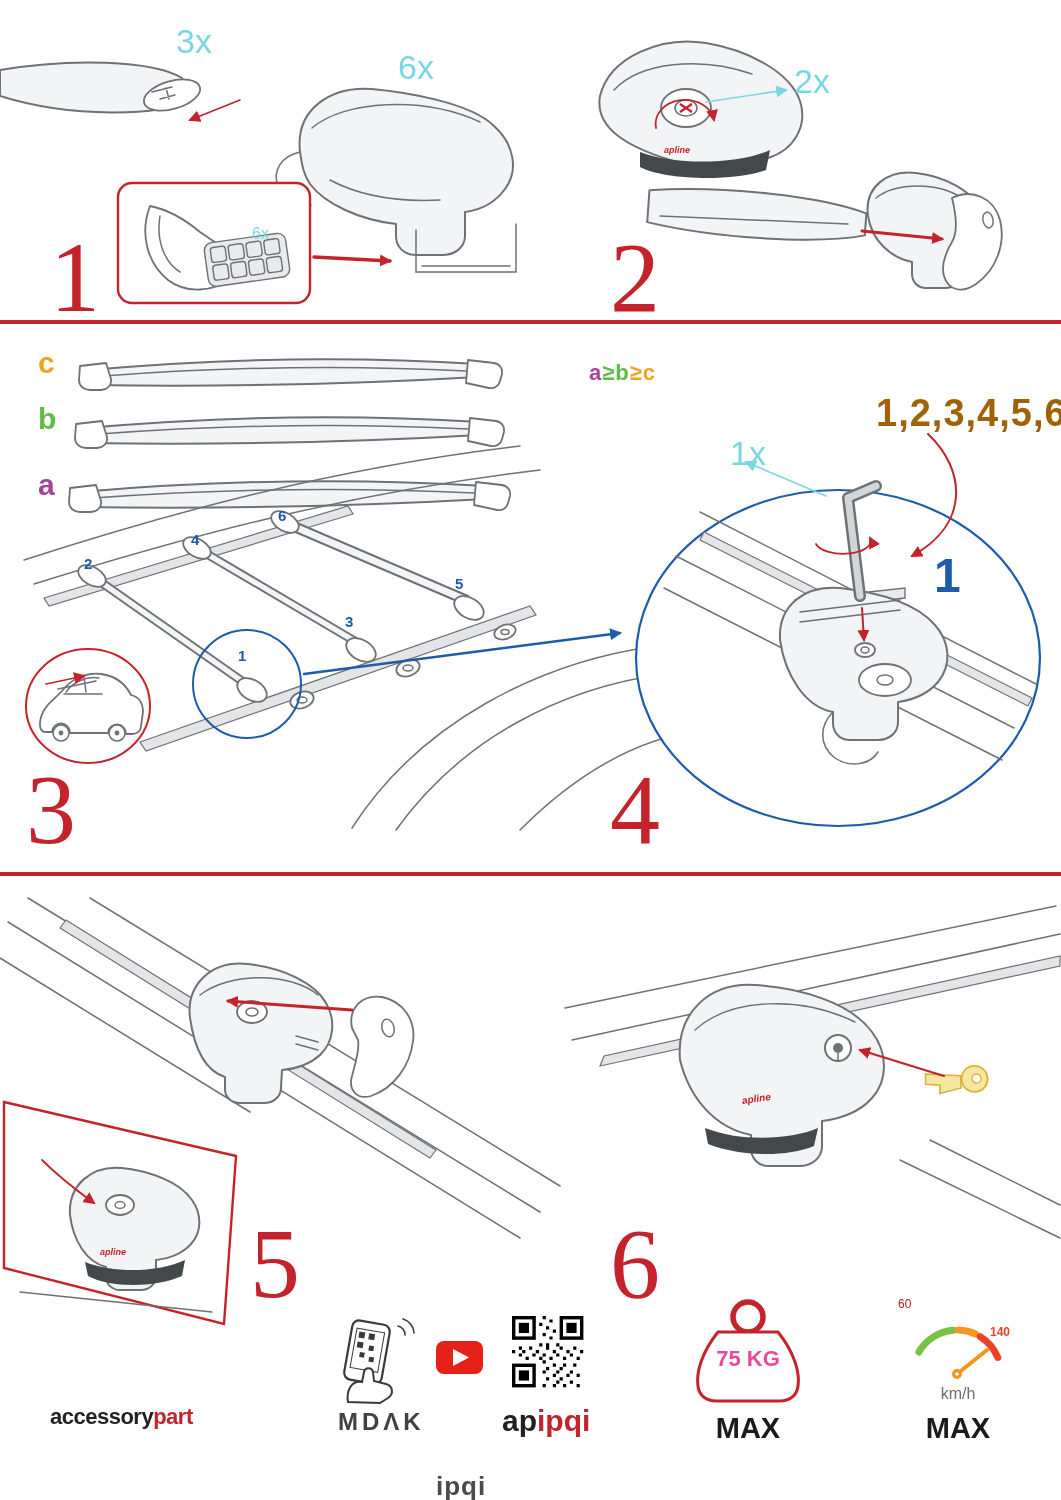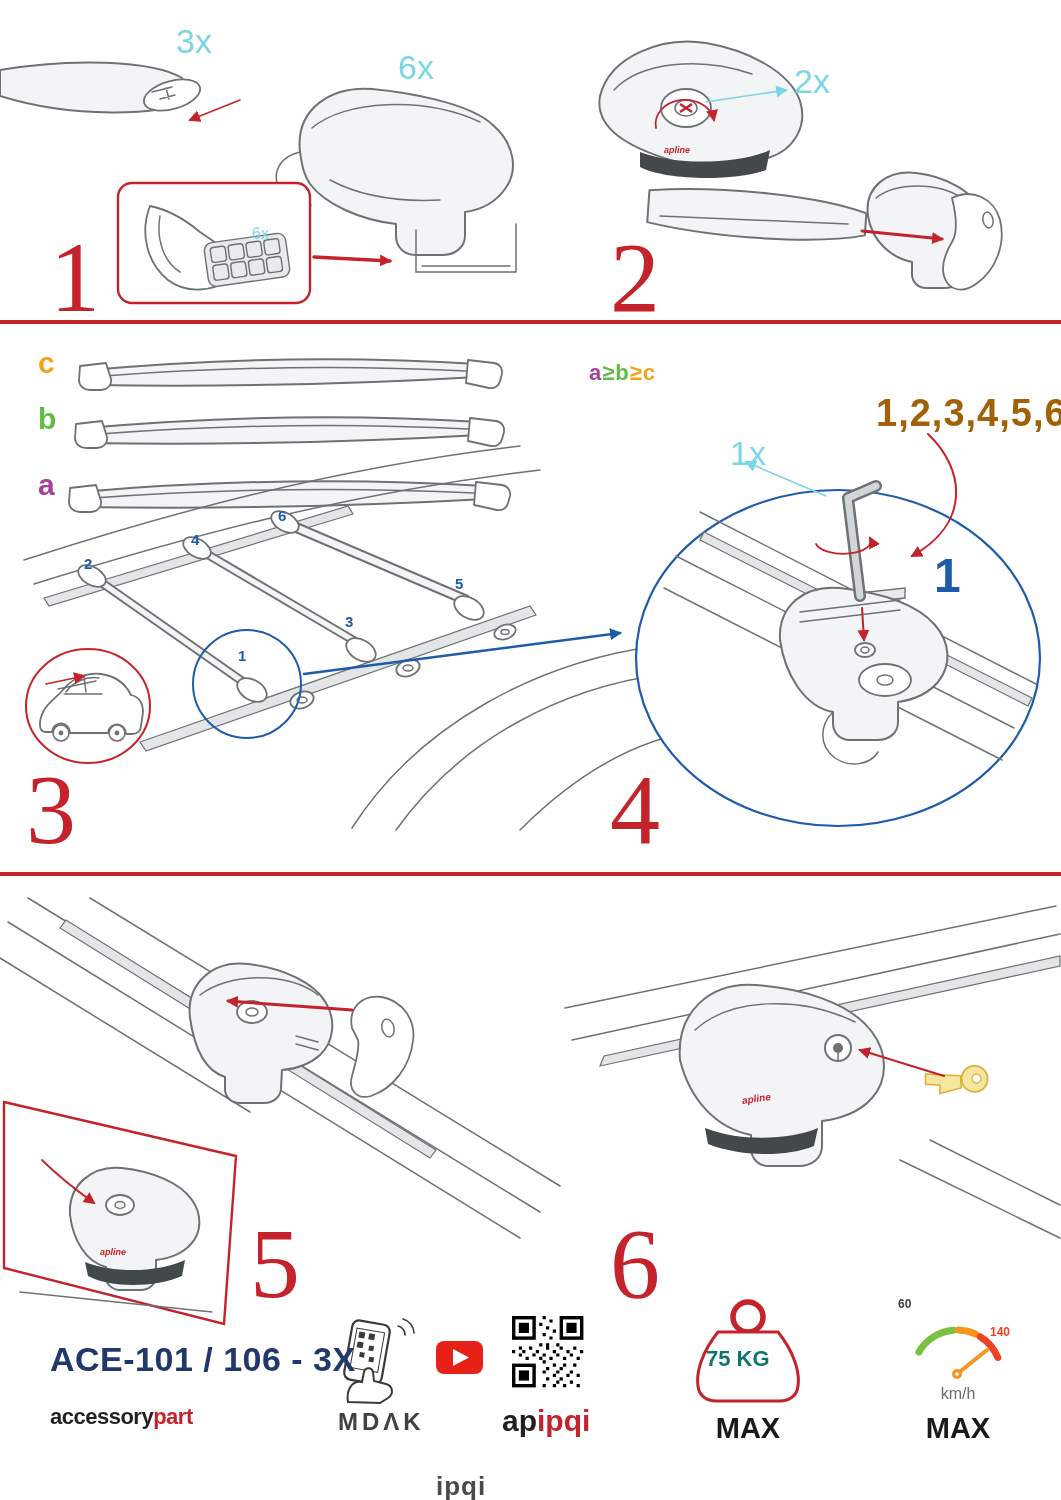--- a/index.html
+++ b/index.html
@@ -17,23 +17,23 @@
   .seq{font-size:38px;font-weight:700;color:#a16207;letter-spacing:1px;}
   .bigone{font-size:48px;font-weight:700;color:#1e5cab;}
   .tinylogo{font-size:9px;font-weight:700;font-style:italic;color:#c4232b;}
   .rot6{transform:rotate(-8deg);font-size:10px;}
   .model{font-size:34px;font-weight:700;color:#21386b;letter-spacing:.5px;}
   .brandline{font-size:22px;font-weight:700;color:#231f20;letter-spacing:-.5px;}
   .red{color:#c4232b;}
   .mdak{font-size:24px;font-weight:700;color:#414042;letter-spacing:4px;}
   .ipqi{font-size:26px;font-weight:700;color:#4a4a4c;letter-spacing:1px;}
   .apfooter{font-size:30px;font-weight:700;color:#231f20;}
-  .weight{font-size:22px;font-weight:700;color:#0f766e;}
+  .weight{font-size:22px;font-weight:700;color:#ec4899;text-align:center;}
   .max{font-size:29px;font-weight:700;color:#1a1a1a;text-align:center;}
-  .sp60{font-size:12px;font-weight:700;color:#404040;}
+  .sp60{font-size:12px;font-weight:400;color:#b91c1c;}
   .sp120{font-size:12px;font-weight:700;color:#ef4123;}
   .kmh{font-size:16px;color:#6d6e71;text-align:center;}
   .divider{position:absolute;left:0;width:1061px;height:4px;background:#c4232b;}
   
   .sbody{fill:#f2f4f5;stroke:#6d7275;stroke-width:2;stroke-linejoin:round;}
   .sbody2{fill:#ffffff;stroke:#6d7275;stroke-width:1.8;stroke-linejoin:round;}
   .sln{fill:none;stroke:#6d7275;stroke-width:1.5;stroke-linecap:round;}
   .sband{fill:#43484b;stroke:none;}
   .spad{fill:#e8eaec;stroke:#6d7275;stroke-width:1.4;}
   .srail{fill:#e3e5e7;stroke:#6d7275;stroke-width:1.2;}
@@ -296,21 +296,20 @@
 <div class="t posnum" style="left:455px;top:576px">5</div>
 <div class="t posnum" style="left:278px;top:508px">6</div>
 
 <div class="t seq" style="left:876px;top:394px">1,2,3,4,5,6</div>
 <div class="t bigone" style="left:934px;top:552px">1</div>
 
 <div class="t tinylogo" style="left:664px;top:146px">apline</div>
 <div class="t tinylogo" style="left:100px;top:1248px">apline</div>
 <div class="t tinylogo rot6" style="left:742px;top:1094px">apline</div>
 
-<div class="t model" style="left:50px;top:1342px">ACE-101 / 106 - 3X</div>
 <div class="t brandline" style="left:50px;top:1406px">
   <span>accessory</span><span class="red">part</span>
 </div>
 <div class="t mdak" style="left:338px;top:1410px">MDΛK</div>
 <div class="t ipqi" style="left:436px;top:1473px">ipqi</div>
 <div class="t apfooter" style="left:502px;top:1406px">
   <span>ap</span><span class="red">ipqi</span>
 </div>
 <div class="t weight" style="left:706px;top:1348px;width:84px">75 KG</div>
 <div class="t max" style="left:706px;top:1414px;width:84px">MAX</div>

